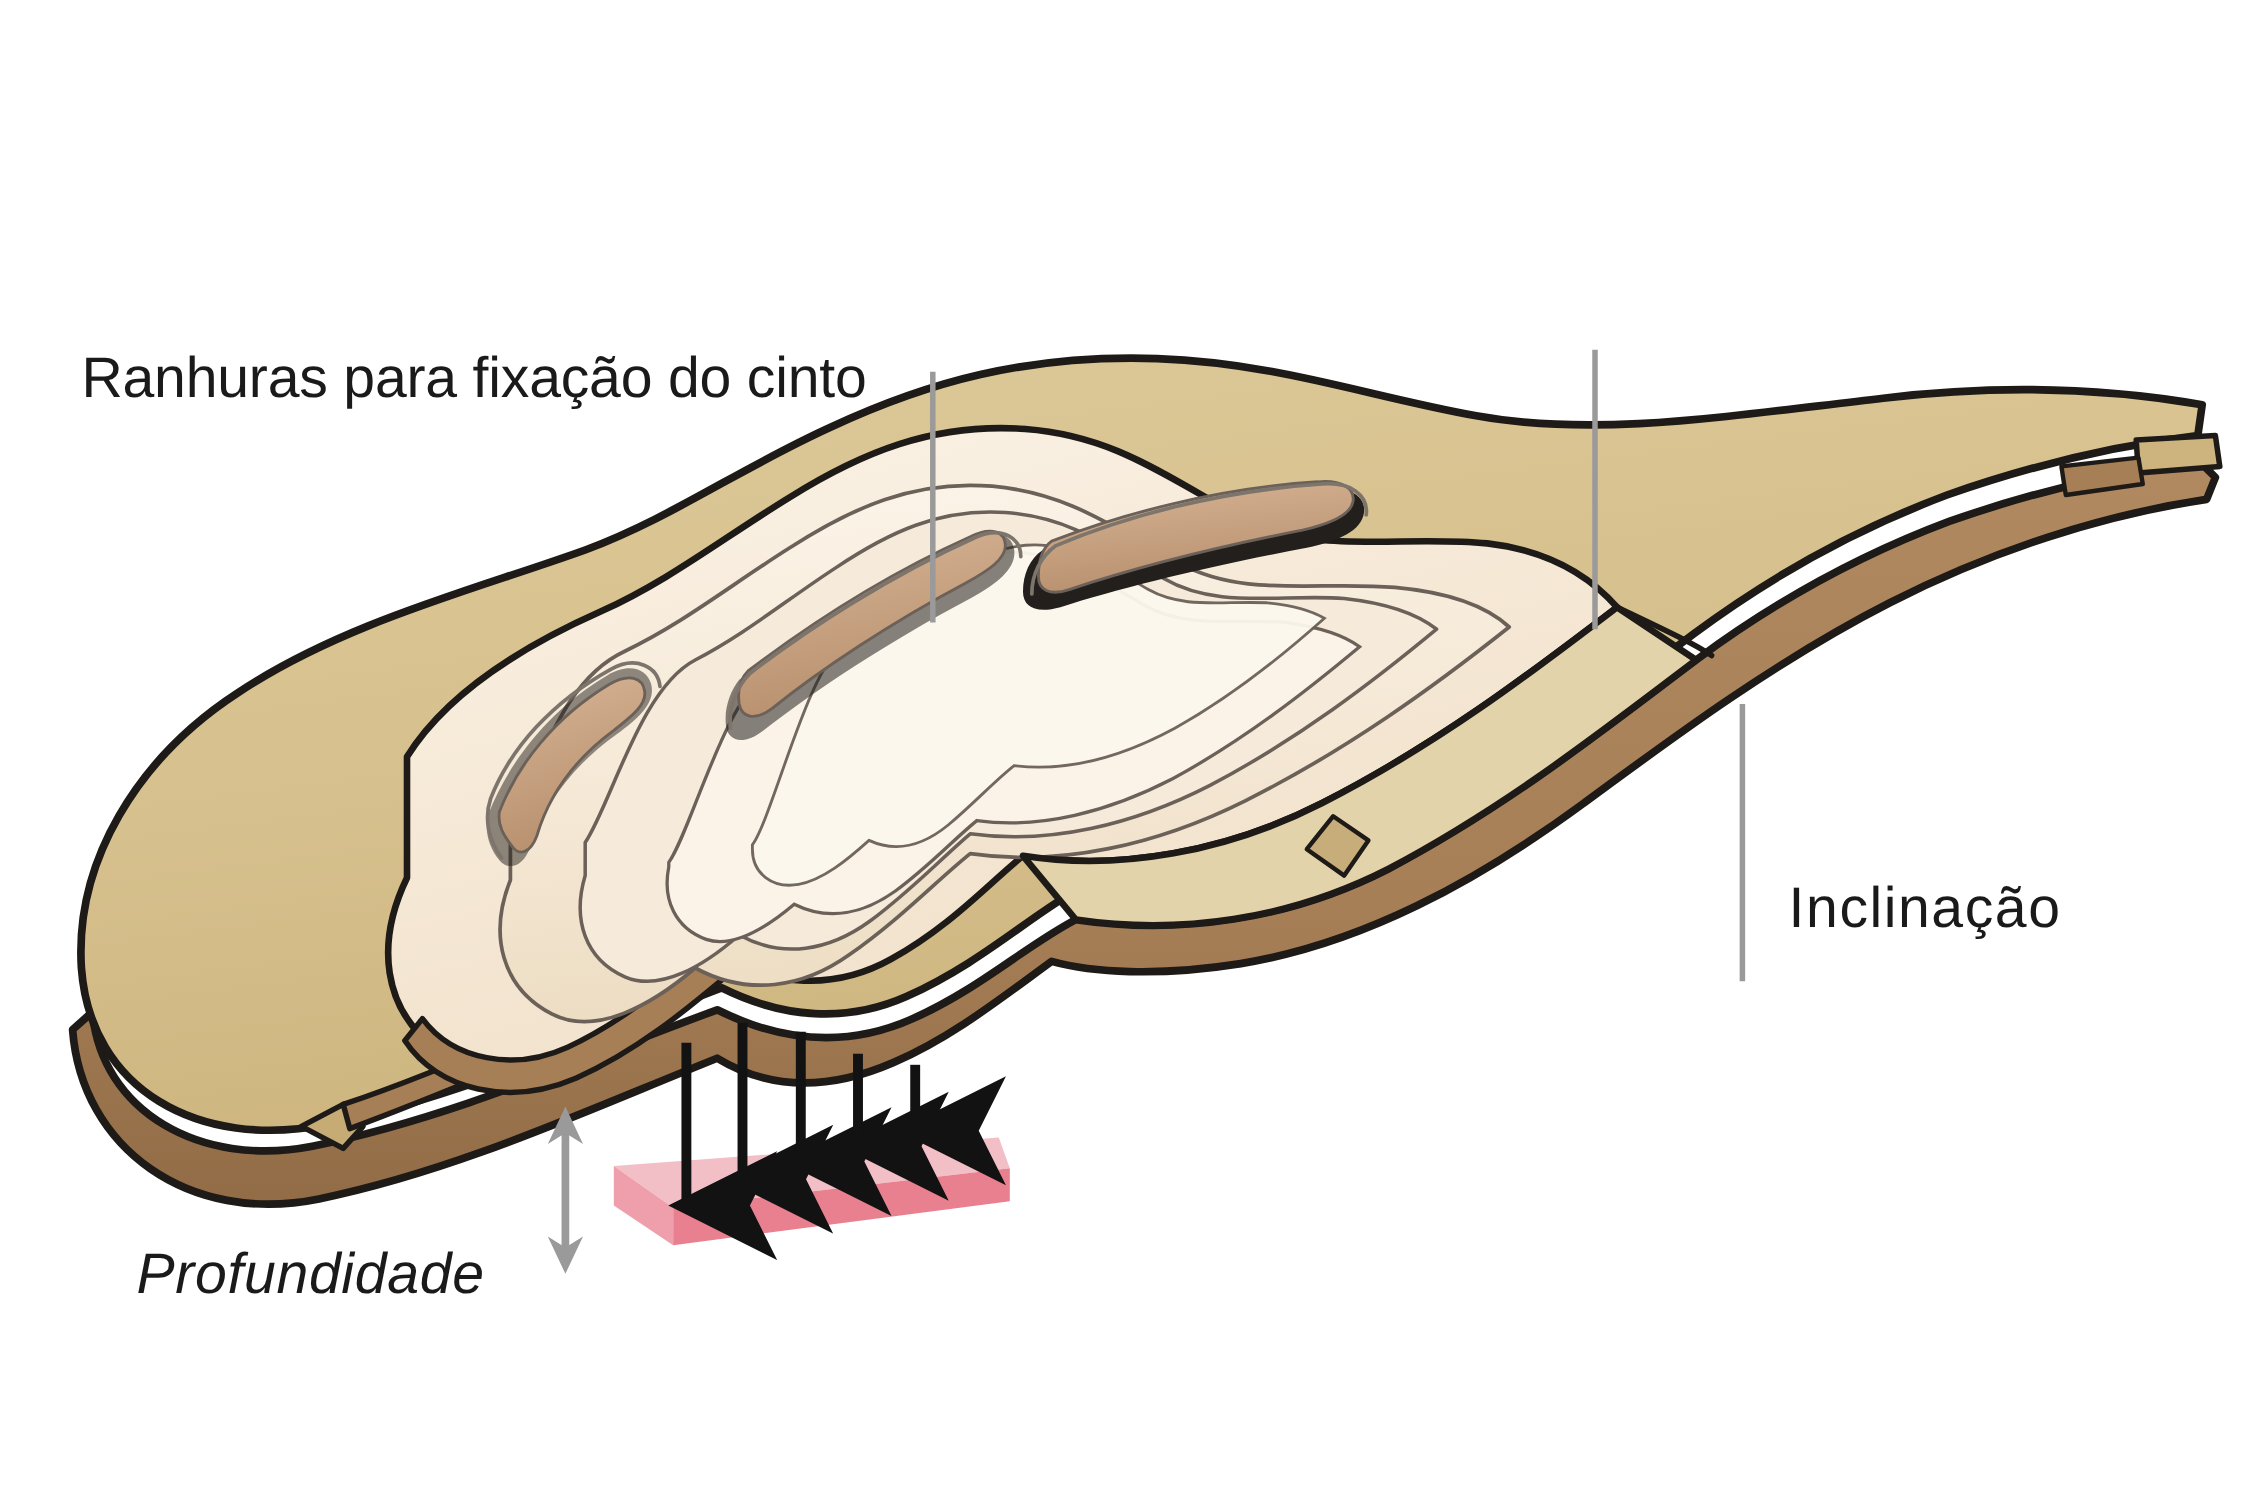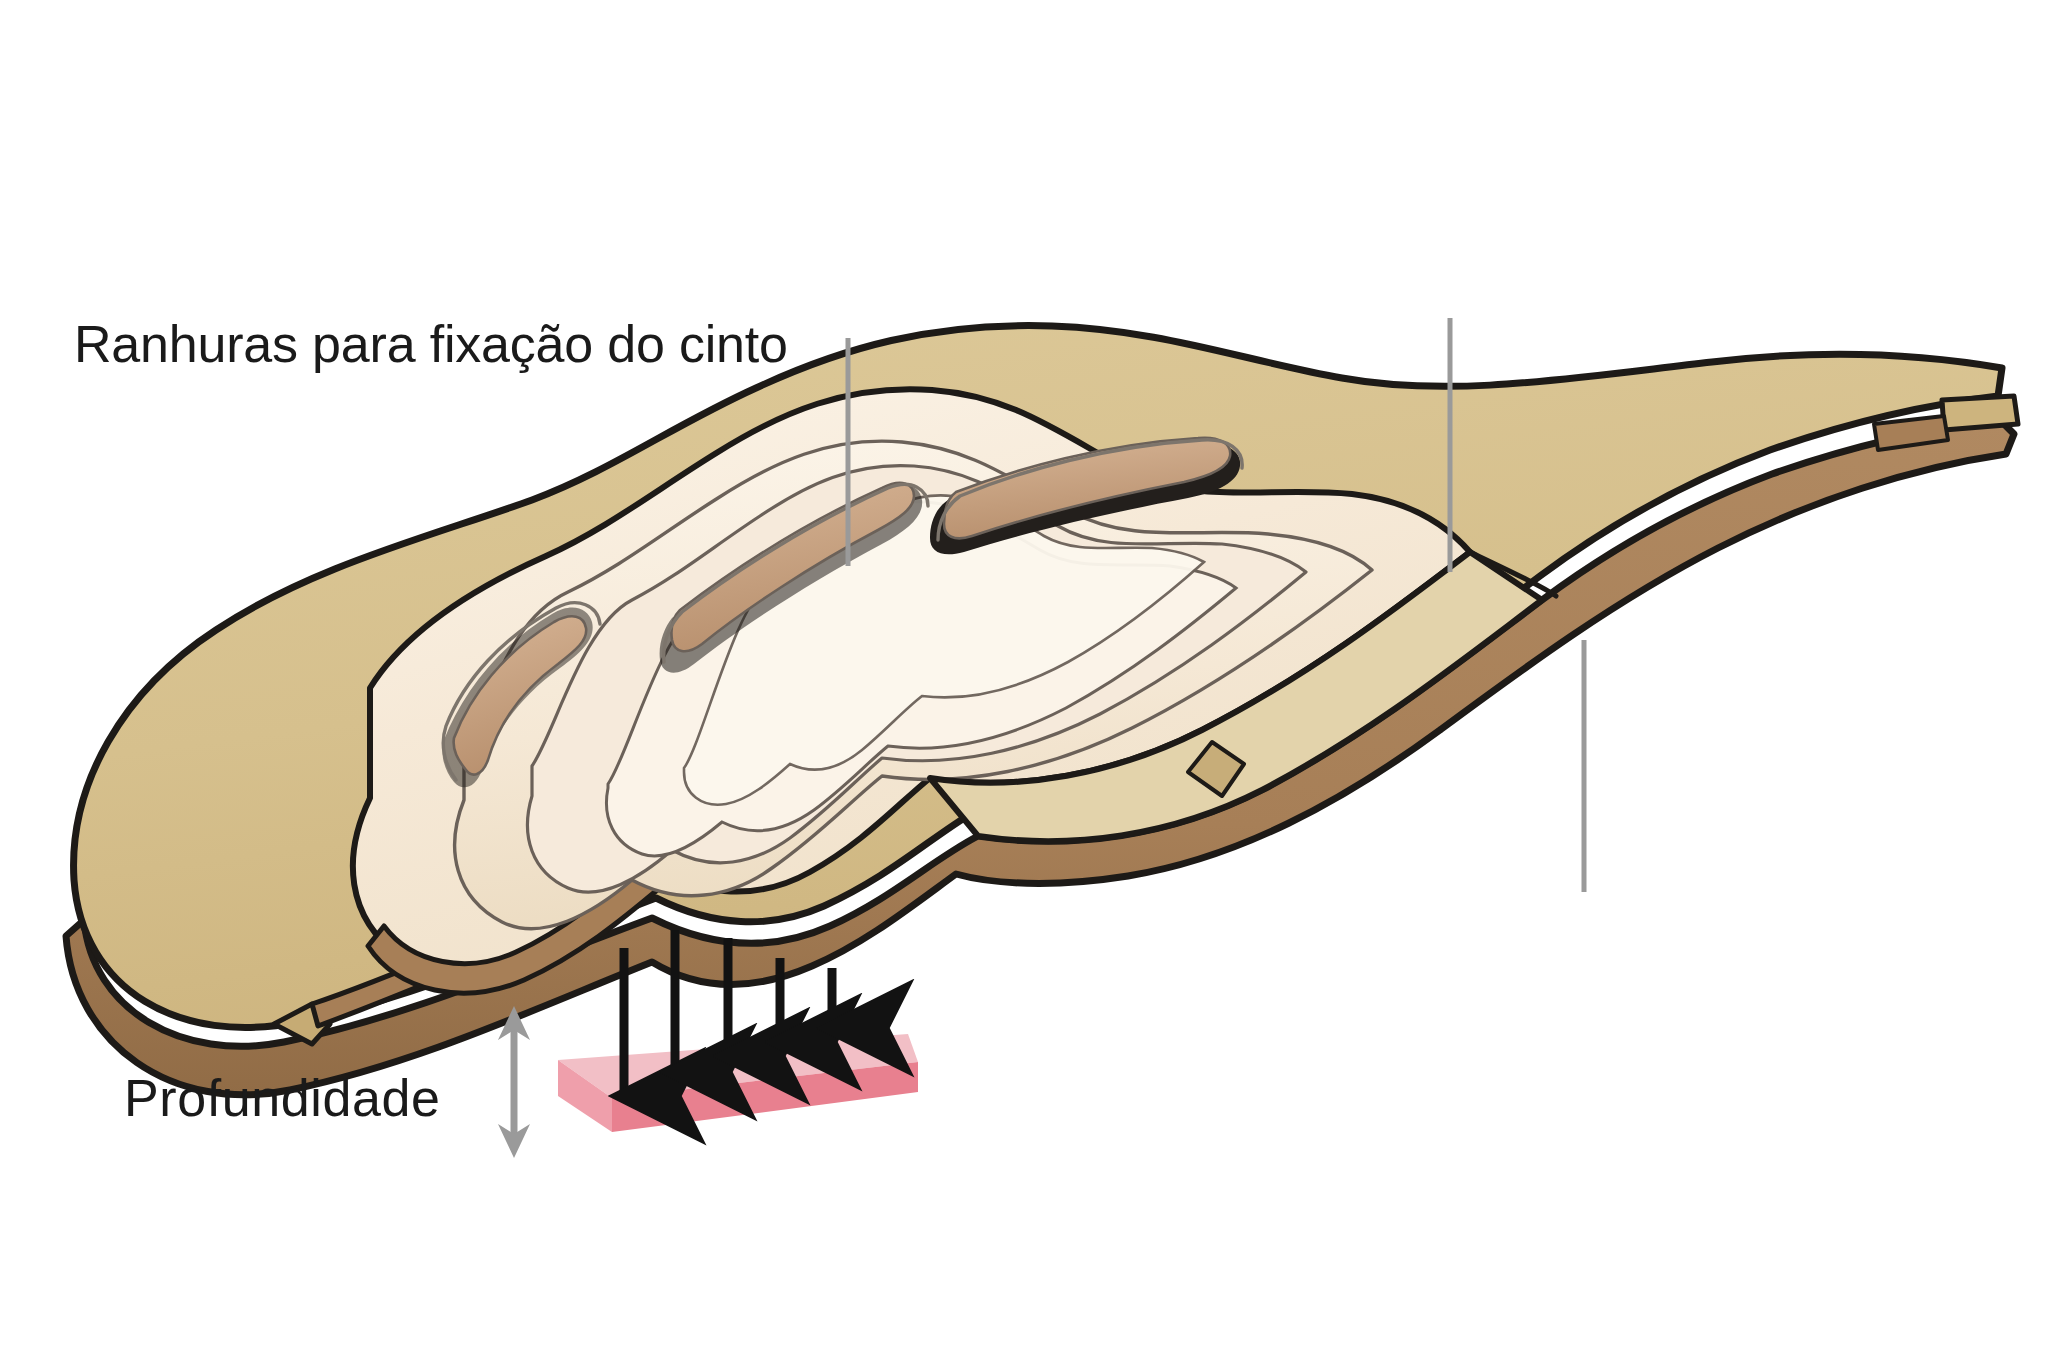--- a/index.html
+++ b/index.html
@@ -47,23 +47,24 @@
     letter-spacing: 1.6px;
   }
   #lbl-inclinacao {
     left: 1614px;
     top: 800px;
     font-size: 52px;
     letter-spacing: 1.4px;
   }
   #lbl-profundidade {
     left: 112px;
-    top: 1072px;
+    top: 1132px;
     font-size: 52px;
     letter-spacing: 0.6px;
+    font-style: italic;
   }
 </style>
 </head>
 <body>
 
 <div id="stage">
 
   <svg id="art" viewBox="0 0 2048 1365">
     <defs>
       <linearGradient id="gFlange" x1="0" y1="0" x2="0.35" y2="1">
@@ -321,16 +322,17 @@
         <line x1="502" y1="1022" x2="502" y2="1142" stroke="#9a9a9a" stroke-width="7"></line>
         <path d="M 502,1006 L 486,1040 L 502,1030 L 518,1040 Z" fill="#9a9a9a"></path>
         <path d="M 502,1158 L 486,1124 L 502,1134 L 518,1124 Z" fill="#9a9a9a"></path>
       </g>
     </g>
   </svg>
 
   <div class="label" id="lbl-ranhuras">Ranhuras para fixação do cinto</div>
 
 
+  <div class="label" id="lbl-inclinacao">Inclinação</div>
 
   <div class="label" id="lbl-profundidade">Profundidade</div>
 
 </div>
 
 </body></html>

